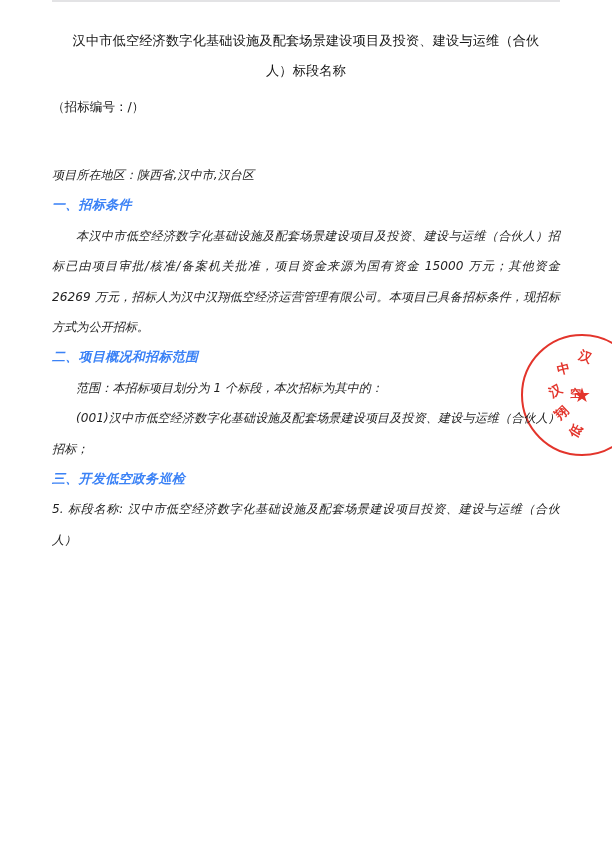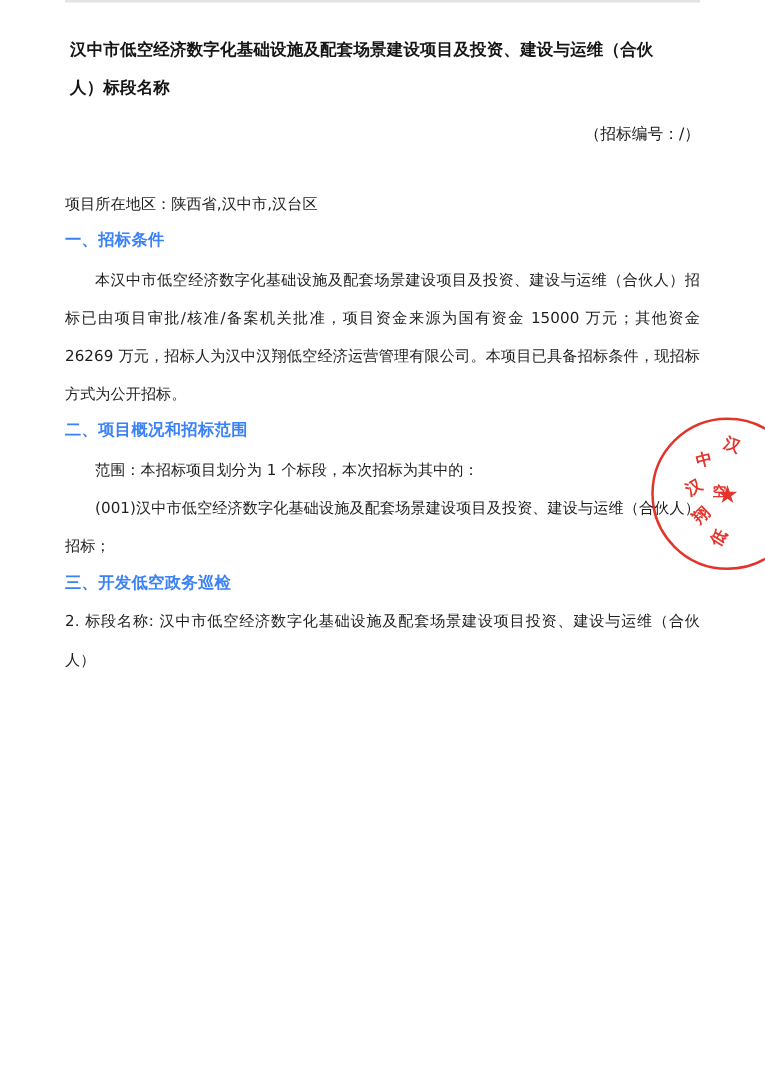--- a/index.html
+++ b/index.html
@@ -37,41 +37,42 @@
     position: absolute;
     top: 0;
     left: 0;
     width: 612px;
     padding: 26px 52px 0 52px;
     box-sizing: border-box;
   }
 
   
   .doc-title {
-    text-align: left;
-    font-weight: bold;
+    text-align: center;
+    font-weight: normal;
     font-size: 13.2px;
     line-height: 30px;
     letter-spacing: 0.15px;
     margin: 0;
     padding: 0 4px;
     color: #151515;
   }
   .doc-subtitle {
-    text-align: right;
+    text-align: left;
     font-size: 12.6px;
     line-height: 30px;
     margin: 0;
     padding-top: 6px;
     color: #1b1b1b;
   }
 
   
   .body-block {
-    margin-top: 26px;
+    margin-top: 38px;
+    font-style: italic;
   }
   p.para {
     margin: 0;
     font-size: 12.1px;
     line-height: 30.4px;
     text-align: justify;
     text-justify: inter-ideograph;
     color: #1e1e1e;
     letter-spacing: 0.05px;
   }
@@ -168,17 +169,17 @@
       <p class="para">项目所在地区：陕西省,汉中市,汉台区</p>
 
       <h2 class="section-heading">一、招标条件</h2>
       <p class="para indent">本汉中市低空经济数字化基础设施及配套场景建设项目及投资、建设与运维（合伙人）招标已由项目审批/核准/备案机关批准，项目资金来源为国有资金 15000 万元；其他资金 26269 万元，招标人为汉中汉翔低空经济运营管理有限公司。本项目已具备招标条件，现招标方式为公开招标。</p>
 
       <h2 class="section-heading">二、项目概况和招标范围</h2>
       <p class="para indent">范围：本招标项目划分为 1 个标段，本次招标为其中的：</p>
       <p class="para indent">(001)汉中市低空经济数字化基础设施及配套场景建设项目及投资、建设与运维（合伙人）招标；</p>
 
       <h2 class="section-heading">三、开发低空政务巡检</h2>
-      <p class="para">2. 标段名称: 汉中市低空经济数字化基础设施及配套场景建设项目投资、建设与运维（合伙人）</p>
+      <p class="para">5. 标段名称: 汉中市低空经济数字化基础设施及配套场景建设项目投资、建设与运维（合伙人）</p>
 
     </div>
   </div>
 </div>
 
 </body></html>

